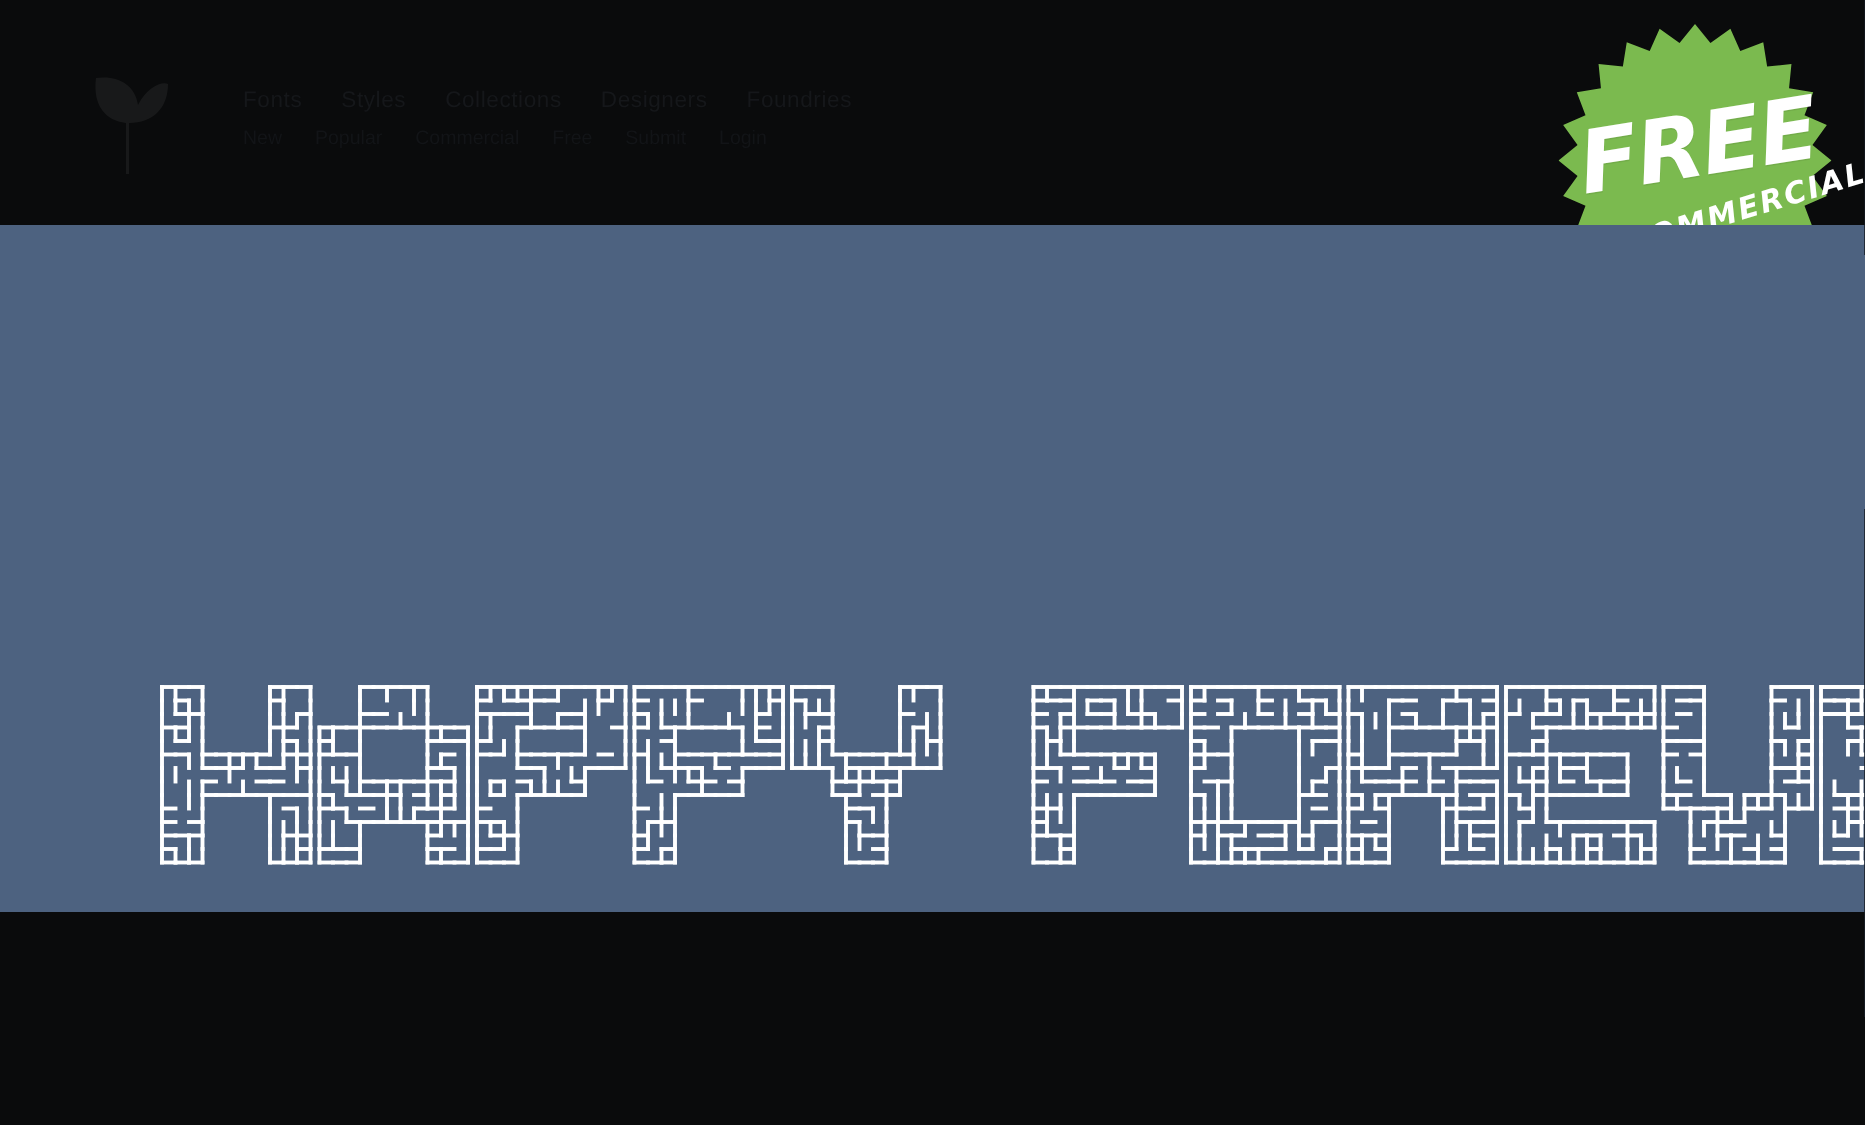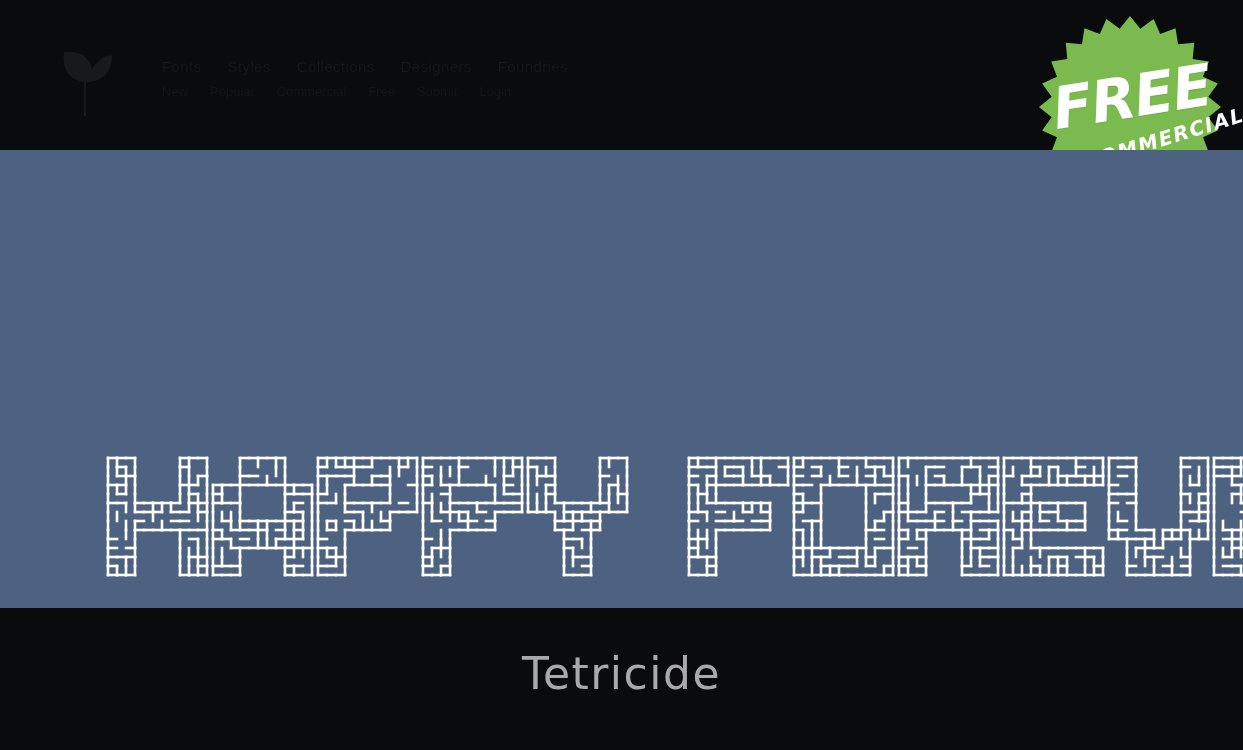--- a/index.html
+++ b/index.html
@@ -1803,17 +1803,14 @@
             <line x1="1400.0" y1="416.0" x2="1409.0" y2="416.0"></line>
             <line x1="1409.0" y1="416.0" x2="1418.0" y2="416.0"></line>
             <line x1="1328.0" y1="416.0" x2="1328.0" y2="425.0"></line>
             <line x1="1337.0" y1="416.0" x2="1337.0" y2="425.0"></line>
             <line x1="1391.0" y1="416.0" x2="1391.0" y2="425.0"></line>
           </g>
         </svg>
     </div>
   </div>
 
-  <div class="footer">
-    <div class="font-name">Tetricide</div>
-  </div>
 
 </div>
 
 </body></html>

